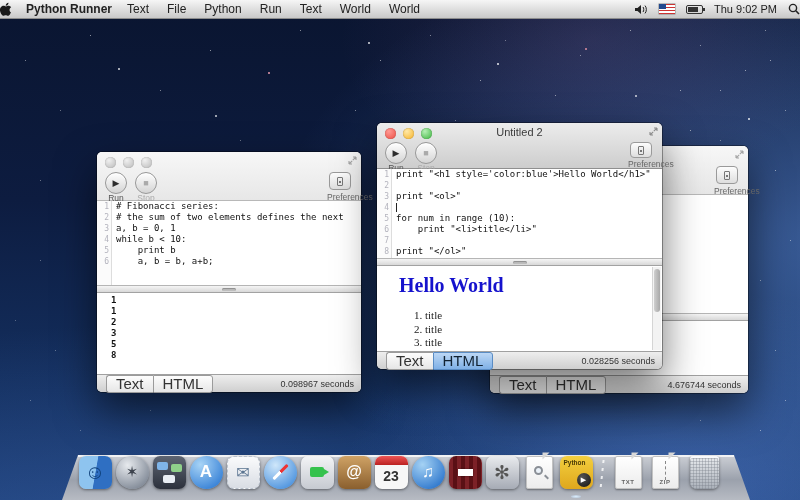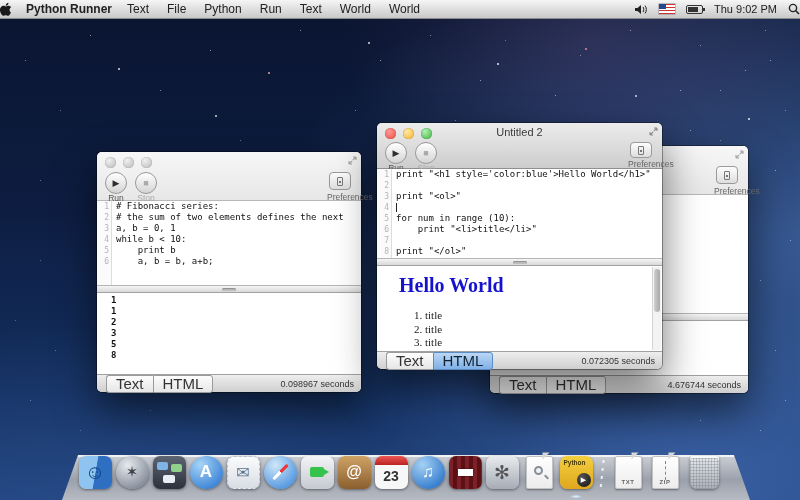--- a/index.html
+++ b/index.html
@@ -430,21 +430,21 @@
     </div>
     <div class="vscroll">
         <div class="vthumb"></div>
       </div>
   </div>
   <div class="statusbar">
     <div class="seg">
       <span class="seg-btn">Text</span>
       <span class="seg-btn sel">HTML</span>
     </div>
-    <span class="time">0.072305 seconds</span>
+    <span class="time">0.028256 seconds</span>
   </div>
 </div>
 
 <div id="dock">
   <div class="shelf"></div>
   <div id="dock-icons">
     <div class="slot">
         <div class="di di-finder">
           <span>☺</span>
         </div>

